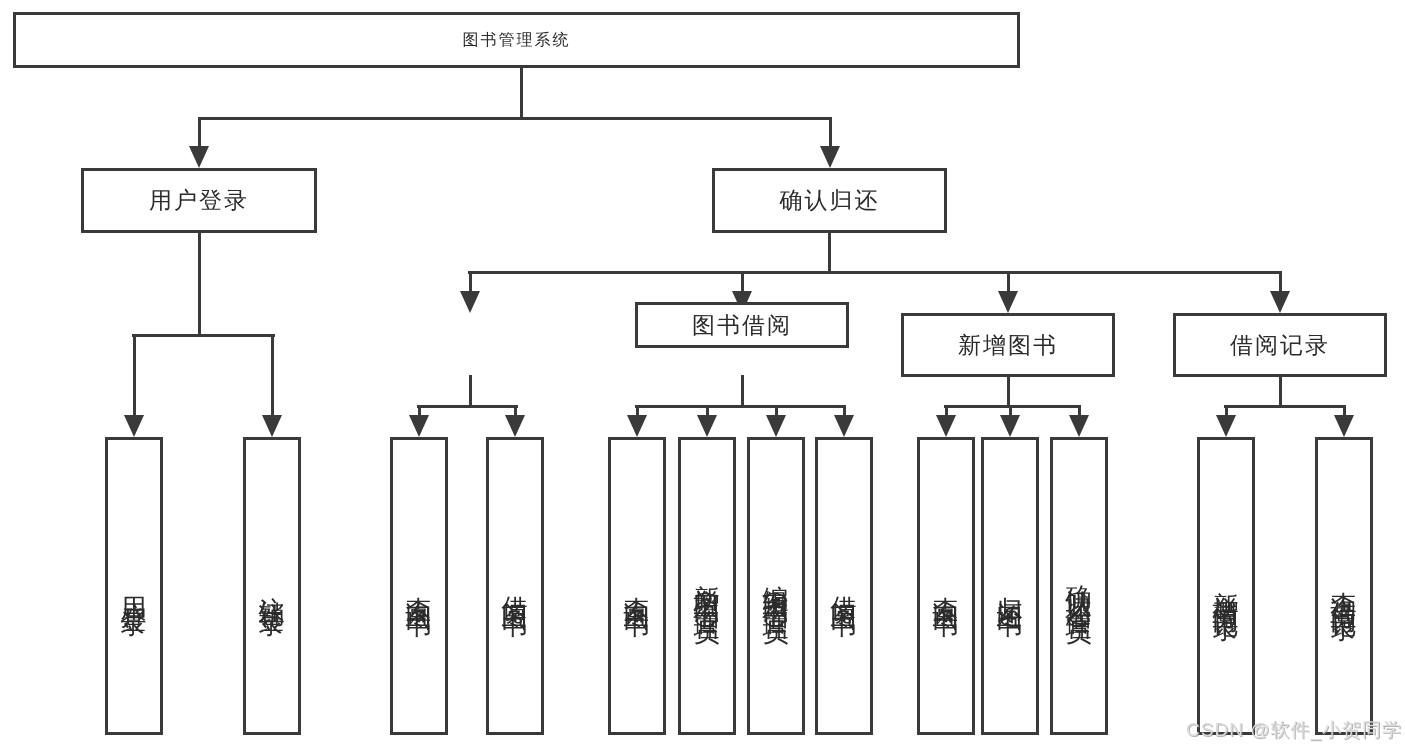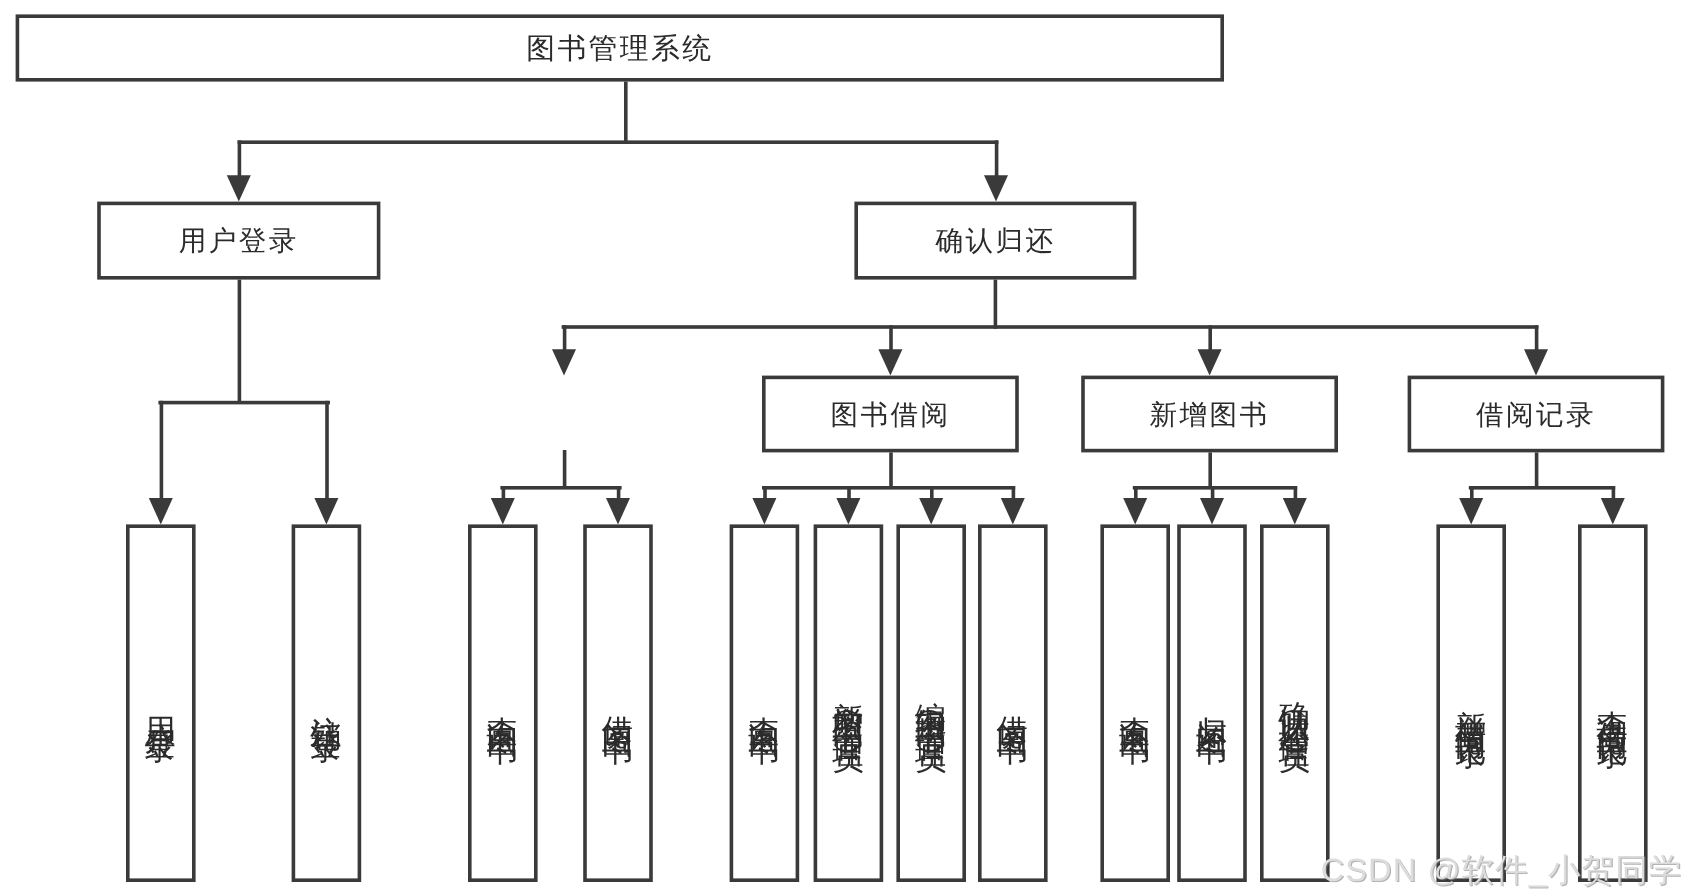--- a/index.html
+++ b/index.html
@@ -12,25 +12,25 @@
   .v{width:3px;}
   .h{height:3px;}
   
   .ah{position:absolute;width:0;height:0;
       border-left:10px solid transparent;border-right:10px solid transparent;
       border-top:22px solid #3a3a3a;}
   
   .box{position:absolute;border:3px solid #3a3a3a;background:#ffffff;
        box-sizing:border-box;display:flex;align-items:center;justify-content:center;}
   .hbox span{font-size:23px;letter-spacing:2px;white-space:nowrap;}
-  .rootbox span{font-size:24px;letter-spacing:2px;}
+  .rootbox span{font-size:16px;letter-spacing:2px;}
   .vbox{width:58px;height:298px;}
   .vbox span{writing-mode:vertical-rl;text-orientation:mixed;
              font-size:26px;letter-spacing:5px;line-height:1;}
-  .watermark{position:absolute;right:3px;bottom:4px;font-size:27px;
+  .watermark{position:absolute;right:3px;bottom:4px;font-size:19px;
              color:#dcdcdc;text-shadow:1px 1px 0 rgba(130,130,130,0.6);
              letter-spacing:1px;white-space:nowrap;z-index:5;}
 </style>
 </head>
 <body>
 
 <div class="canvas">
 
   <div class="l v" style="left:520px;top:66px;height:53px"></div>
   <div class="l h" style="left:198px;top:117px;width:634px"></div>
@@ -95,21 +95,21 @@
     <span>图书管理系统</span>
   </div>
 
   <div class="box hbox" style="left:81px;top:168px;width:236px;height:65px">
     <span>用户登录</span>
   </div>
   <div class="box hbox" style="left:712px;top:168px;width:235px;height:65px">
     <span>确认归还</span>
   </div>
 
-  <div class="box hbox" style="left:635px;top:313px;width:214px;height:64px">
+  <div class="box hbox" style="left:635px;top:302px;width:214px;height:46px">
     <span>图书借阅</span>
   </div>
   <div class="box hbox" style="left:901px;top:313px;width:214px;height:64px">
     <span>新增图书</span>
   </div>
   <div class="box hbox" style="left:1173px;top:313px;width:214px;height:64px">
     <span>借阅记录</span>
   </div>
 
   <div class="box vbox" style="left:105px;top:437px">

